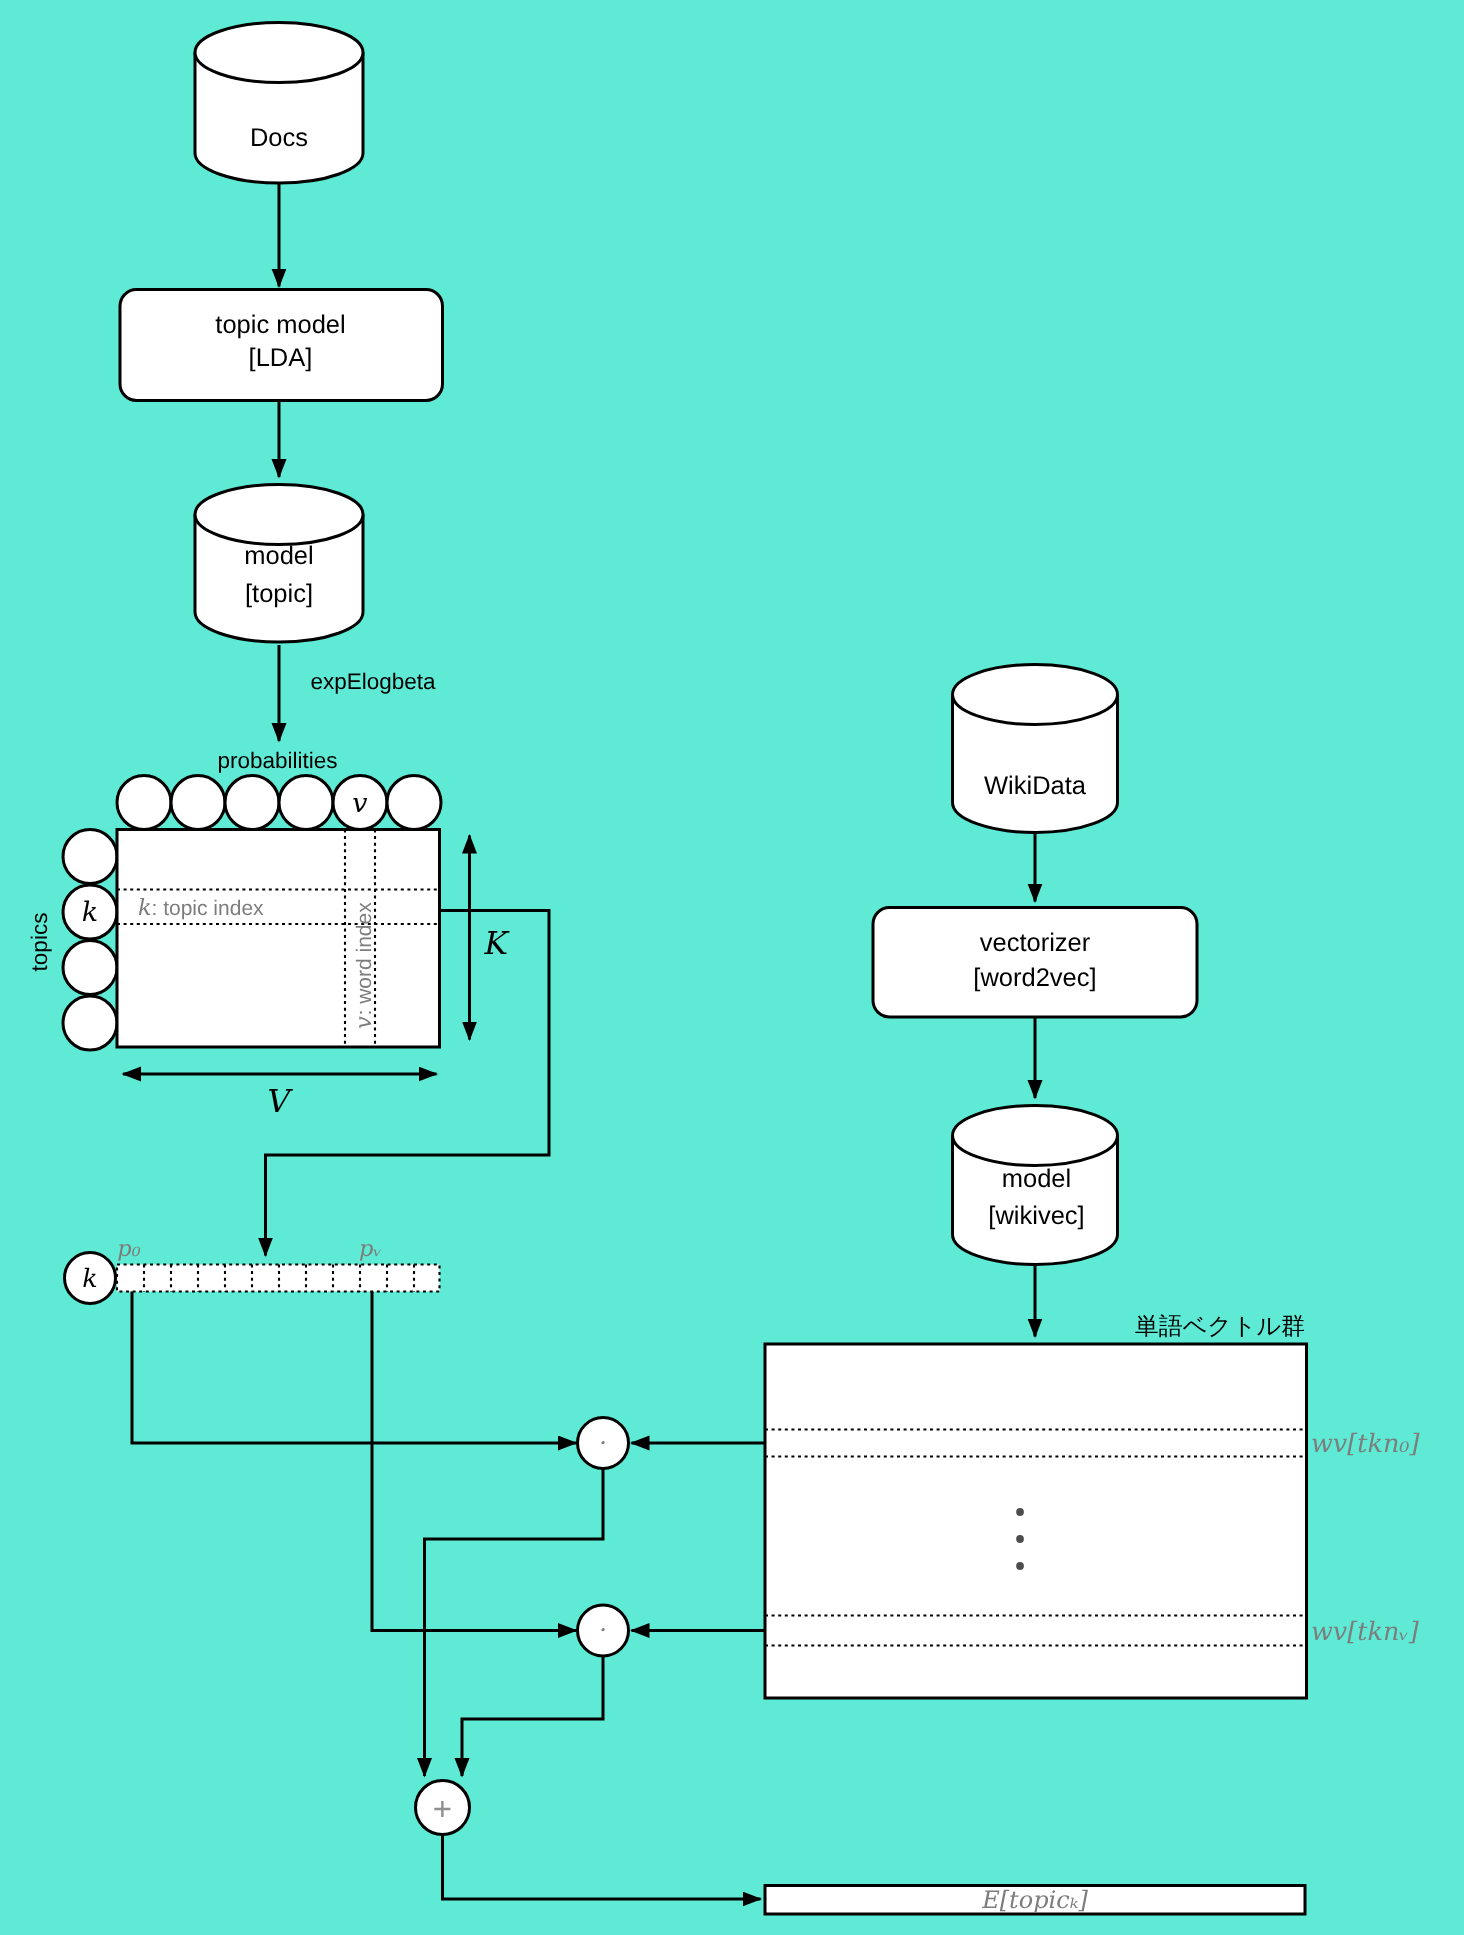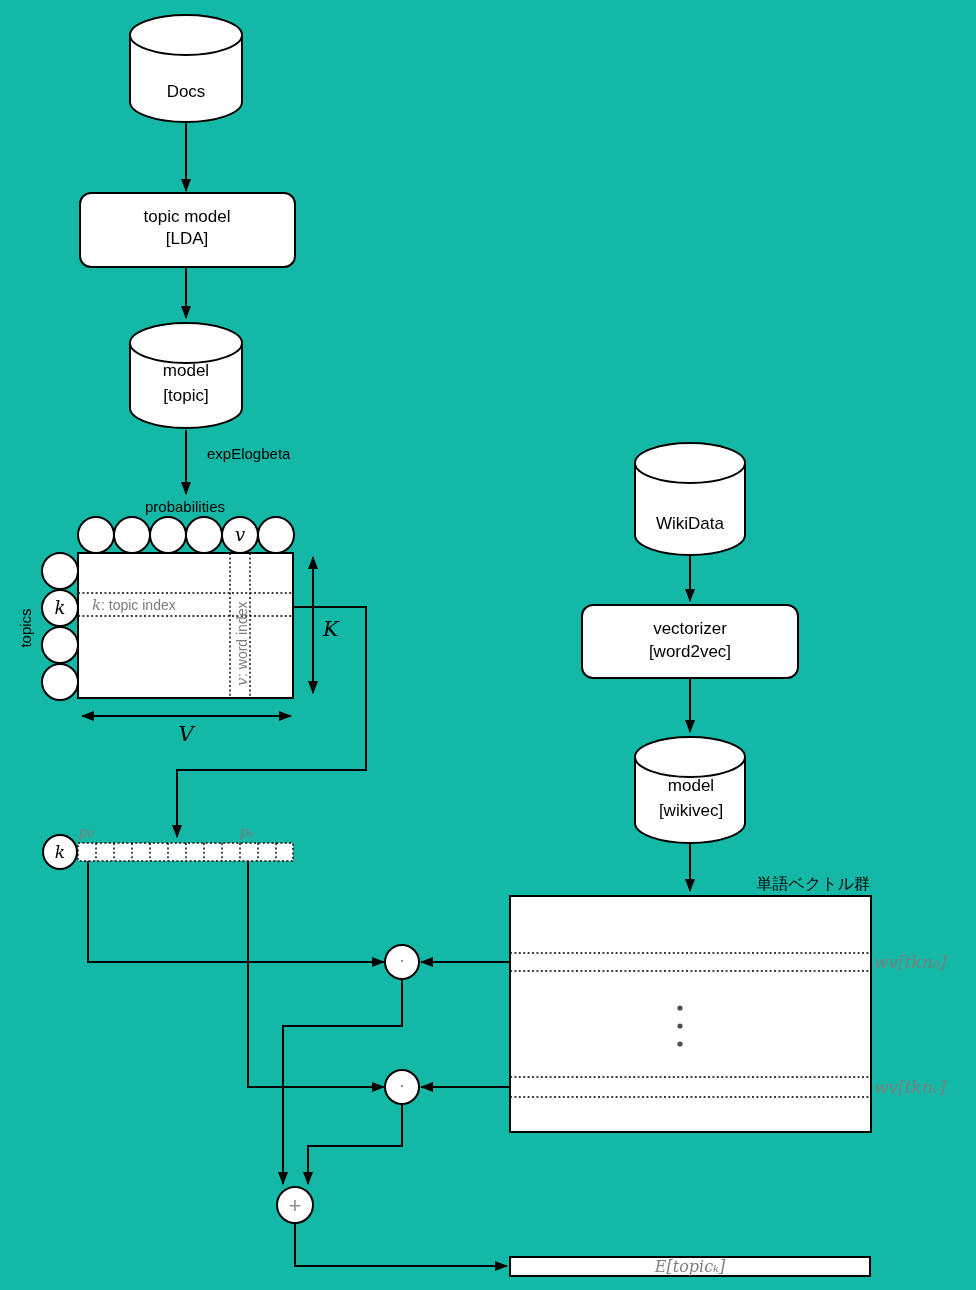--- a/index.html
+++ b/index.html
@@ -1,16 +1,16 @@
 <!DOCTYPE html>
 <html><head>
 <meta charset="utf-8">
 <style>
   html,body{margin:0;padding:0;background:#ffffff;}
-  .wrap{position:relative;width:976px;height:1290px;background:#14b8a6;overflow:hidden;}
+  .wrap{position:relative;width:976px;height:1290px;background:#5eead4;overflow:hidden;}
   svg{display:block;}
   .shape{fill:#ffffff;stroke:#000000;stroke-width:2;}
   .edge{fill:none;stroke:#000000;stroke-width:2;}
   .dotted{fill:none;stroke:#000000;stroke-width:1.4;stroke-dasharray:2 2.4;}
   .dottedfill{fill:#ffffff;stroke:#000000;stroke-width:1.4;stroke-dasharray:2 2.4;}
   text{user-select:none;}
   .sans{font-family:"Liberation Sans","DejaVu Sans",sans-serif;fill:#000000;}
   .math{font-family:"DejaVu Serif","DejaVu Sans",serif;font-style:italic;fill:#000000;}
   .gray{fill:#7d7d7d;}
   .t14{font-size:14px;} .t15{font-size:15px;} .t16{font-size:16px;}

